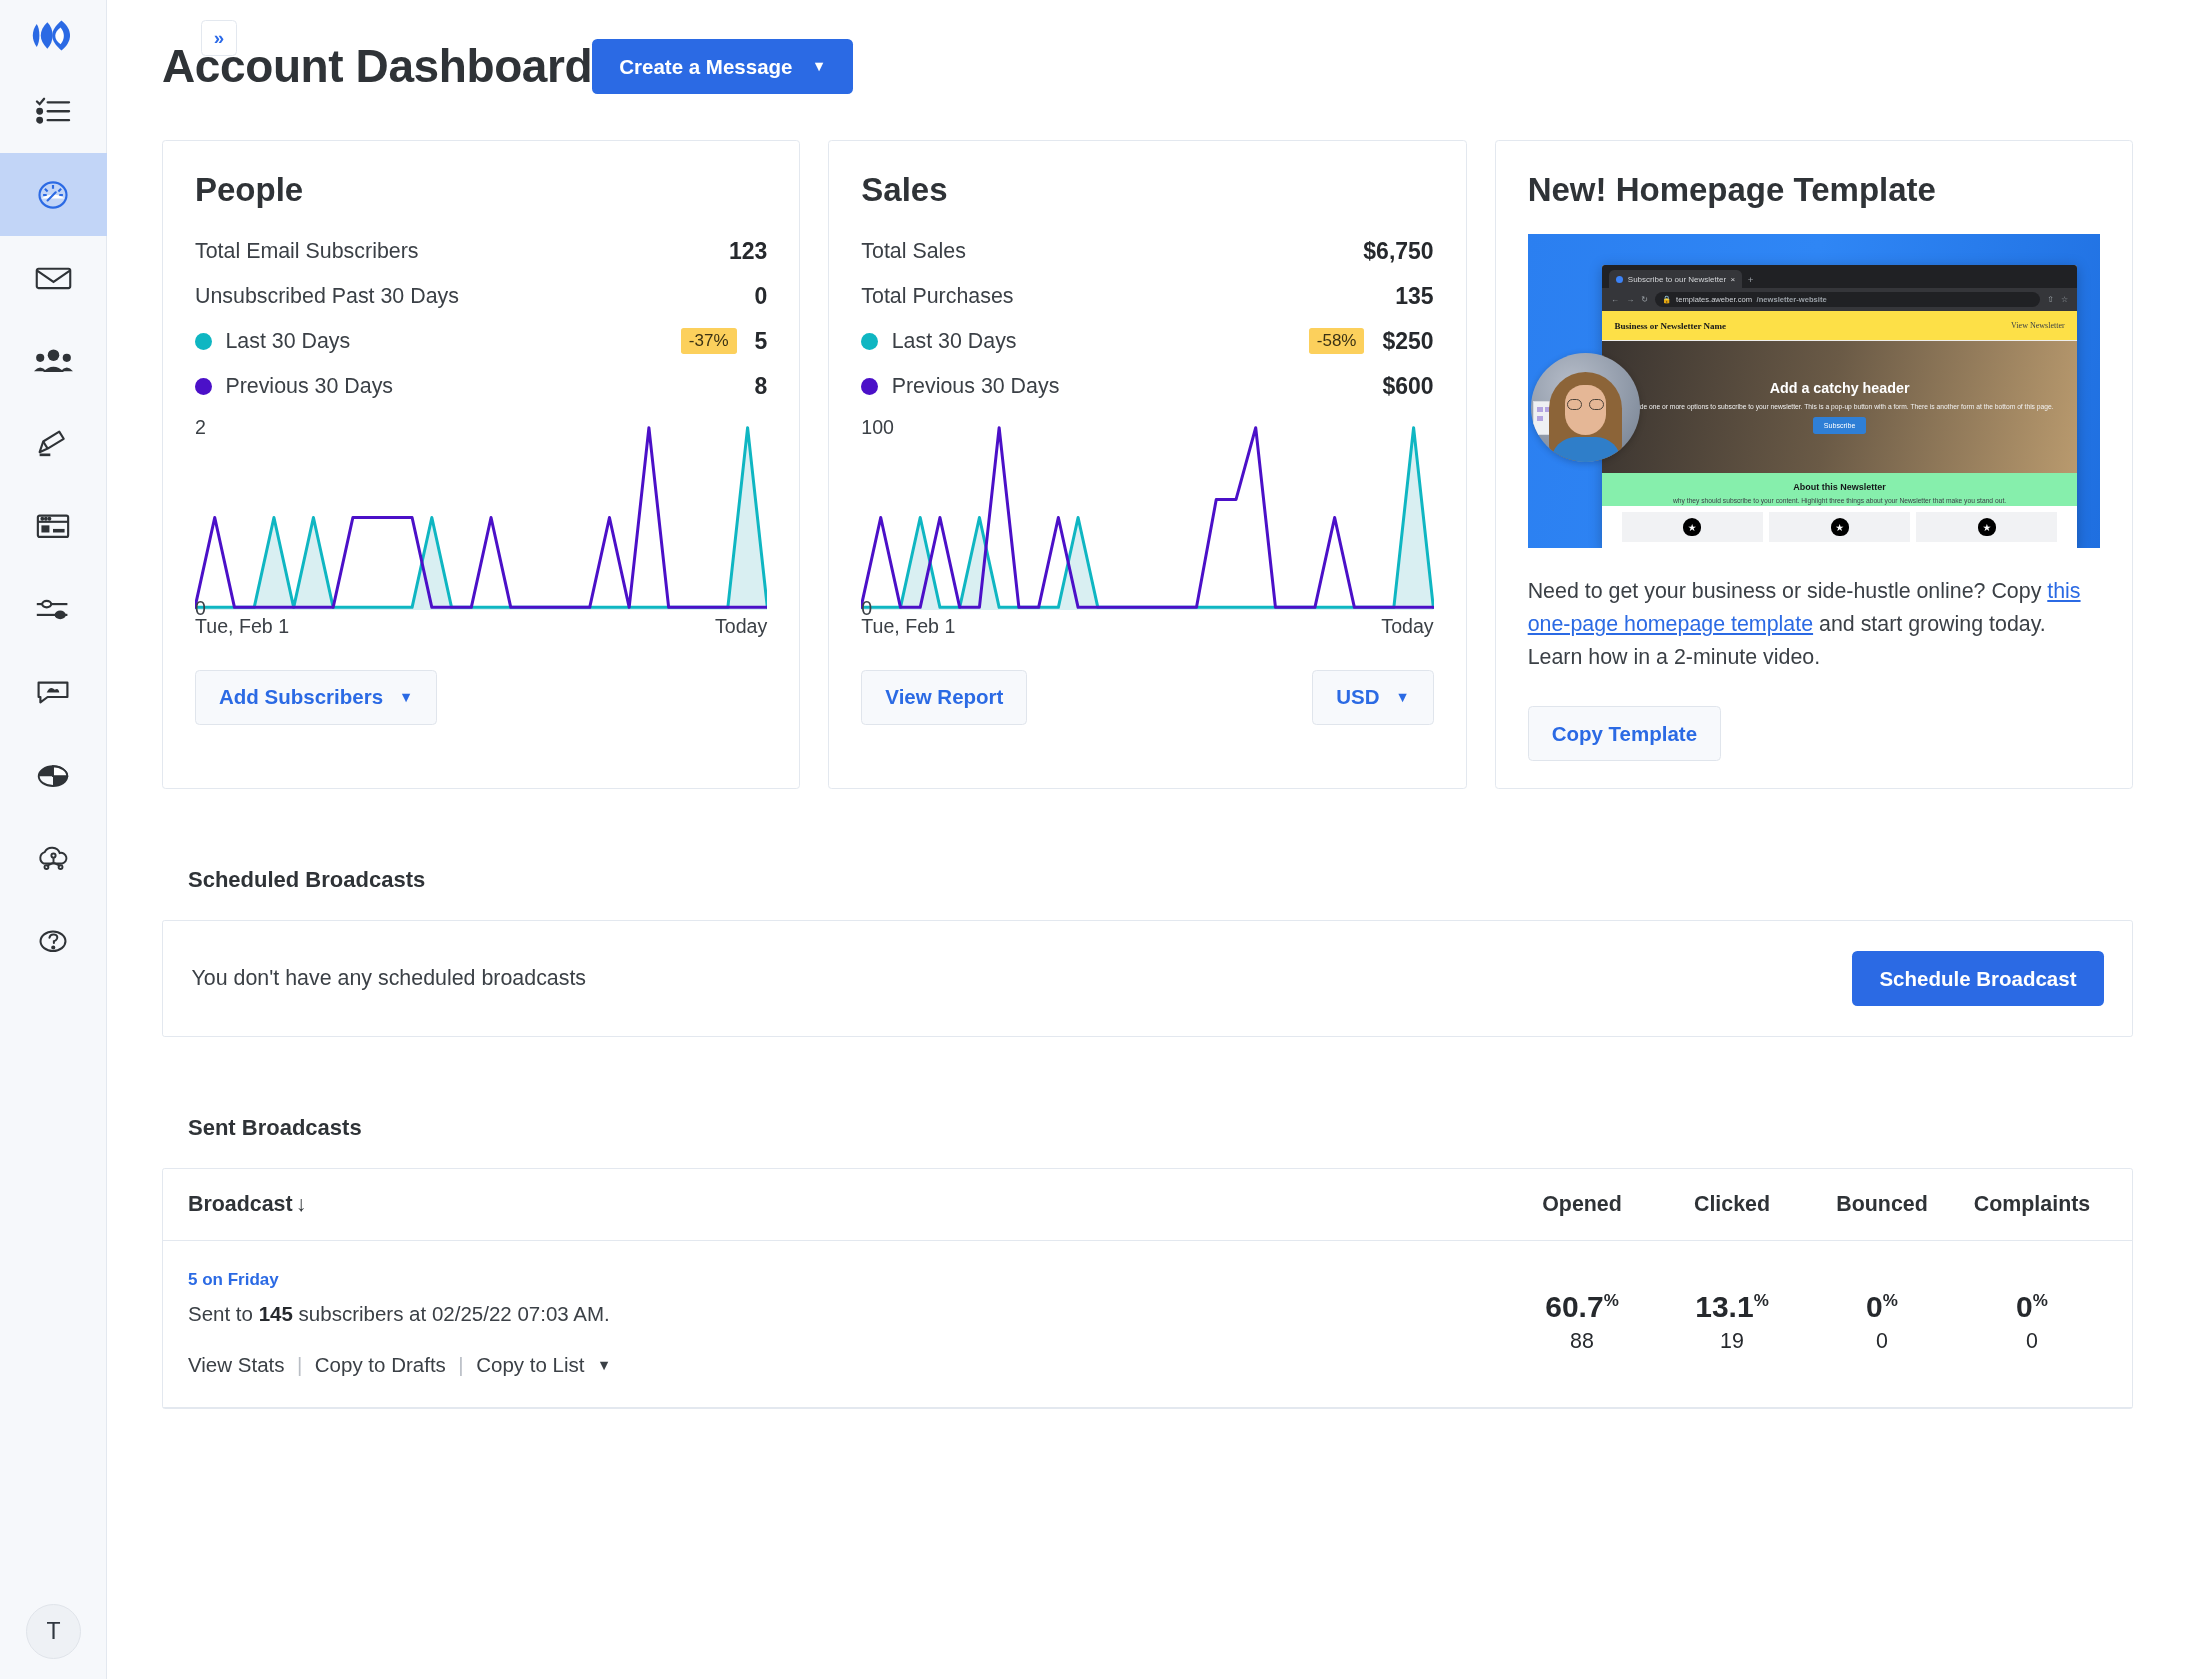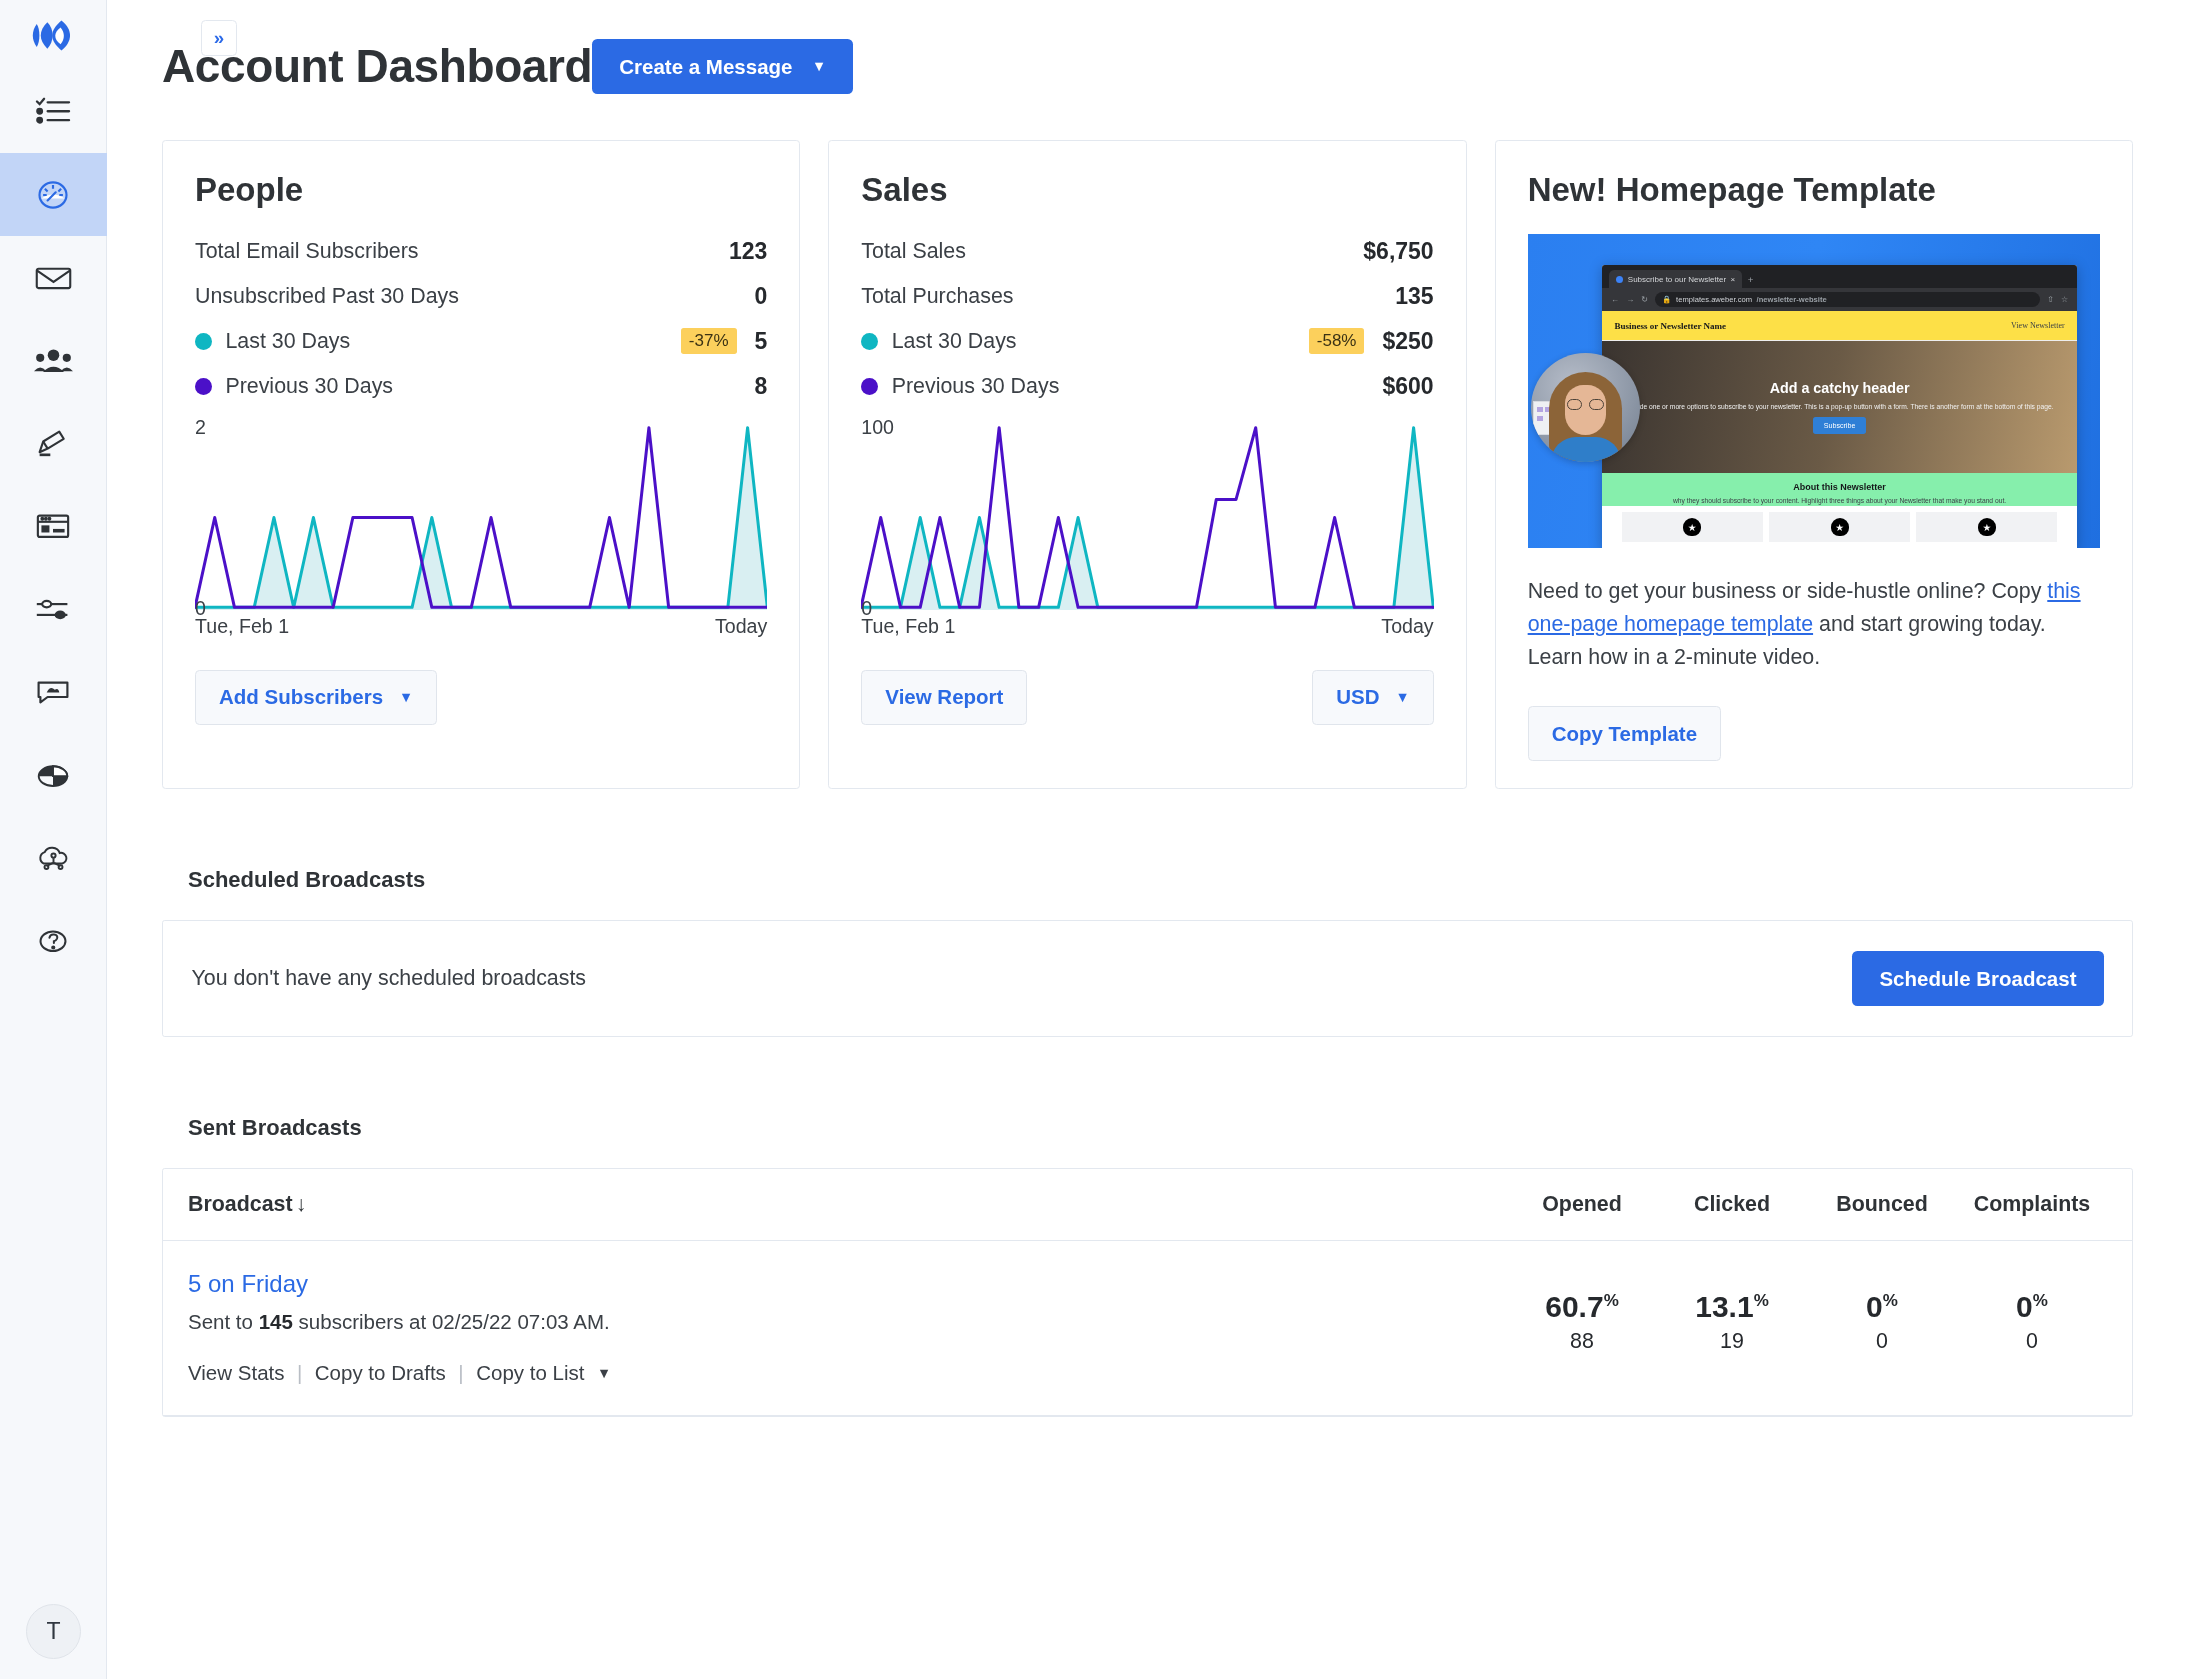--- a/index.html
+++ b/index.html
@@ -160,21 +160,21 @@
   }
   .panel-text { font-size: 21.4px; color: #3b4046; flex: 1; }
 
   
   .table { border: 0.9px solid #e3e8ef; border-radius: 2.7px; margin-top: 27px; background: #fff; }
   .thead { display: flex; align-items: center; padding: 23px 25px; border-bottom: 0.9px solid #e3e8ef; }
   .th-broadcast { flex: 1; font-size: 21.4px; font-weight: bold; color: #2f3337; display: flex; align-items: center; gap: 3px; }
   .th-metric { width: 150px; text-align: center; font-size: 21.4px; font-weight: bold; color: #2f3337; }
   .trow { display: flex; align-items: flex-start; padding: 28.5px 25px 30px 25px; border-bottom: 0.9px solid #e3e8ef; }
   .tcell-main { flex: 1; }
-  .bc-name { font-size: 24px; font-weight: normal; color: #2b6ae4; cursor: pointer; }
+  .bc-name { font-size: 17px; font-weight: bold; color: #2b6ae4; cursor: pointer; }
   .bc-sub { font-size: 20.5px; color: #3b4046; margin-top: 12.5px; }
   .bc-sub b { font-weight: bold; color: #26292d; }
   .bc-links { margin-top: 27px; font-size: 20.5px; color: #3b4046; display: flex; align-items: center; gap: 12.5px; }
   .bc-links span.sep { color: #b9bec5; }
   .bc-links a { color: #3b4046; text-decoration: none; cursor: pointer; }
   .tcell-metric { width: 150px; text-align: center; padding-top: 19.6px; }
   .m-pct { font-size: 30px; font-weight: bold; color: #26292d; }
   .m-pct sup { font-size: 17px; font-weight: bold; }
   .m-cnt { font-size: 21.4px; color: #26292d; margin-top: 5.3px; }
 </style>

